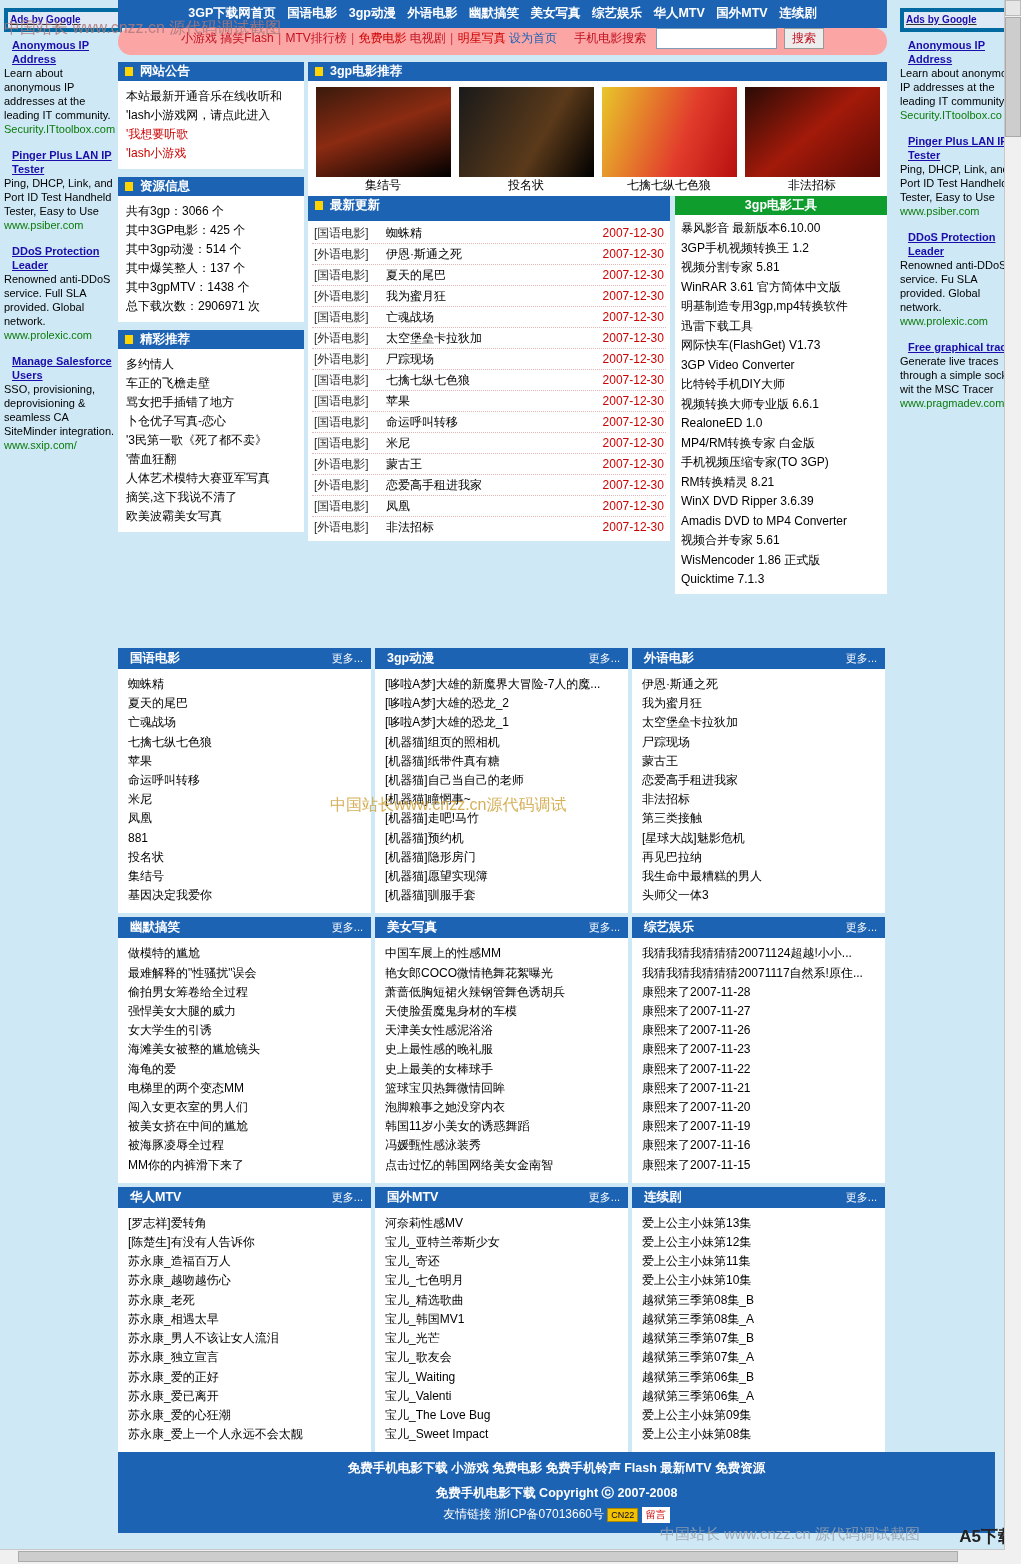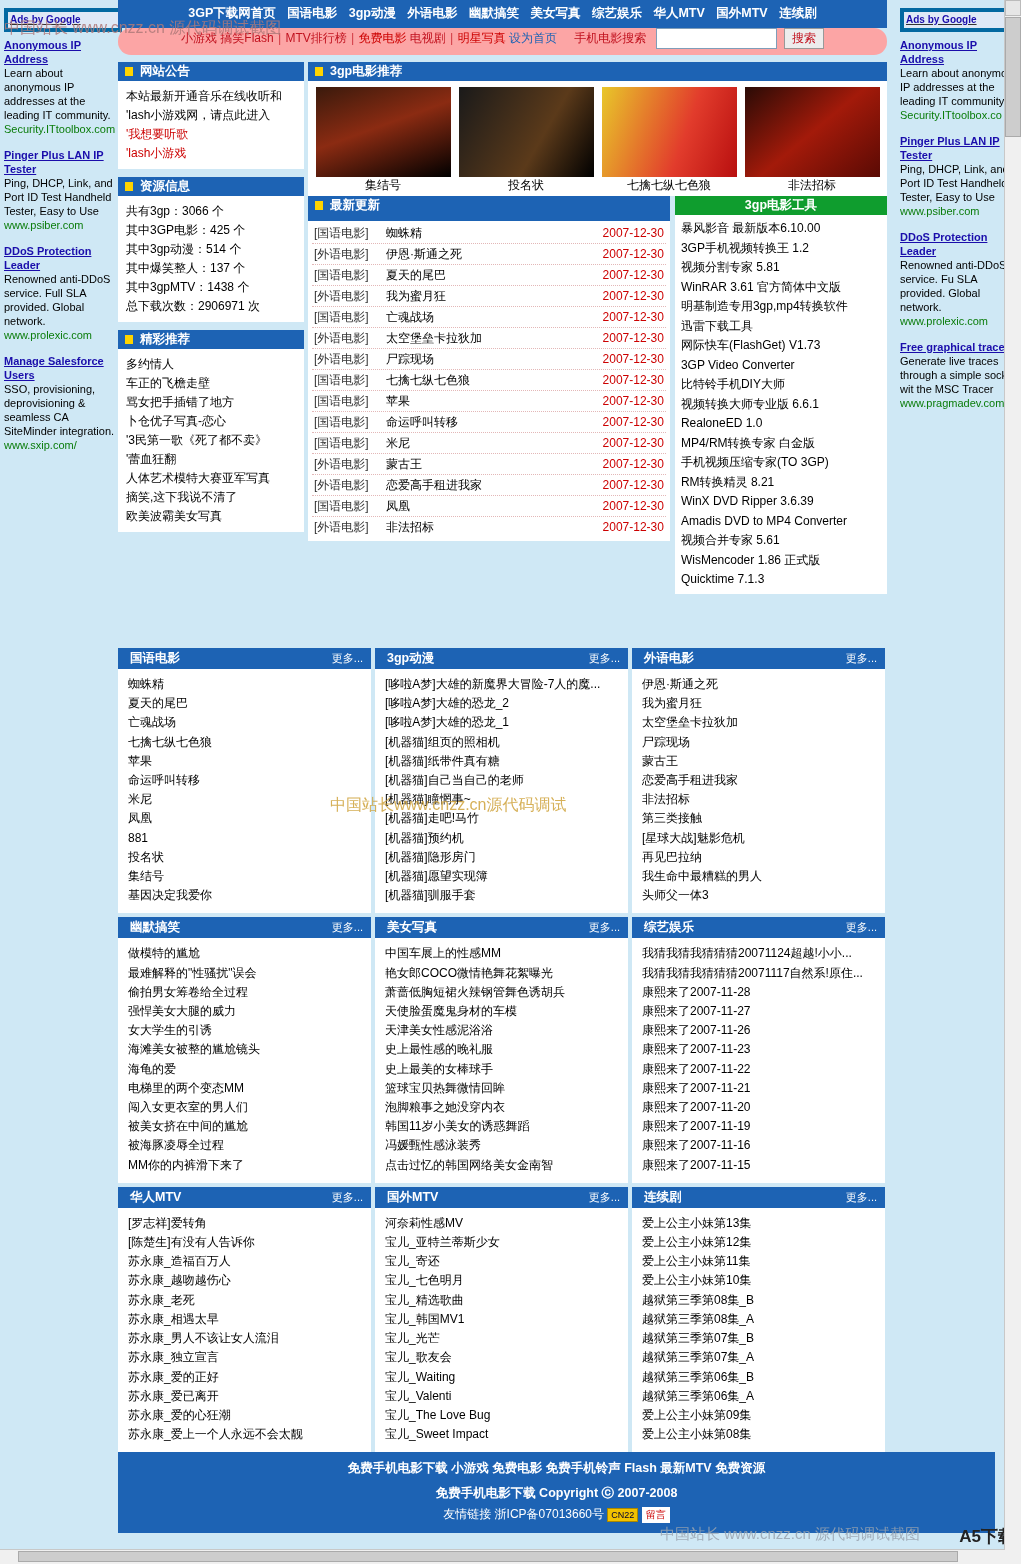--- a/index.html
+++ b/index.html
@@ -15,21 +15,21 @@
   .subnav .blue{color:#1d63b4;}
   .subnav input.q{width:115px;height:17px;border:1px solid #7f9db9;vertical-align:middle;margin-left:6px;}
   .subnav .btn{display:inline-block;border:1px solid #999;background:#ededed;padding:1px 7px;font-size:12px;vertical-align:middle;margin-left:4px;}
   
   .adcol{position:absolute;top:8px;width:118px;font-size:11px;line-height:14px;}
   .adcol.left{left:4px;}
   .adcol.right{left:900px;width:121px;}
   .adbar{background:#dfe9f6;border:4px solid #0369a1;font-size:10px;padding:1px 2px;color:#333;margin-bottom:6px;position:relative;text-decoration:underline;}
   .adbar .g{color:#1a0dab;font-weight:bold;}
   .ad{margin-bottom:12px;}
-  .ad .t{color:#1a0dab;text-decoration:underline;font-weight:bold;display:block;}
+  .ad .t{color:#1a0dab;text-decoration:underline;font-weight:bold;display:block;margin-left:8px;}
   .ad .d{color:#000;}
   .ad .u{color:#0a7c0a;}
   
   .main{position:absolute;left:118px;top:62px;width:769px;}
   .lcol{position:absolute;left:0;top:0;width:186px;}
   .rcol{position:absolute;left:190px;top:0;width:579px;}
   .panel{margin-bottom:8px;}
   .ph{background:#1d63b4;color:#fff;font-weight:bold;font-size:12.5px;height:19px;line-height:19px;padding-left:22px;position:relative;}
   .ph .bullet{position:absolute;left:7px;top:5px;width:8px;height:9px;background:#ffd400;}
   .pb{background:#fff;padding:6px 8px;line-height:19px;}

